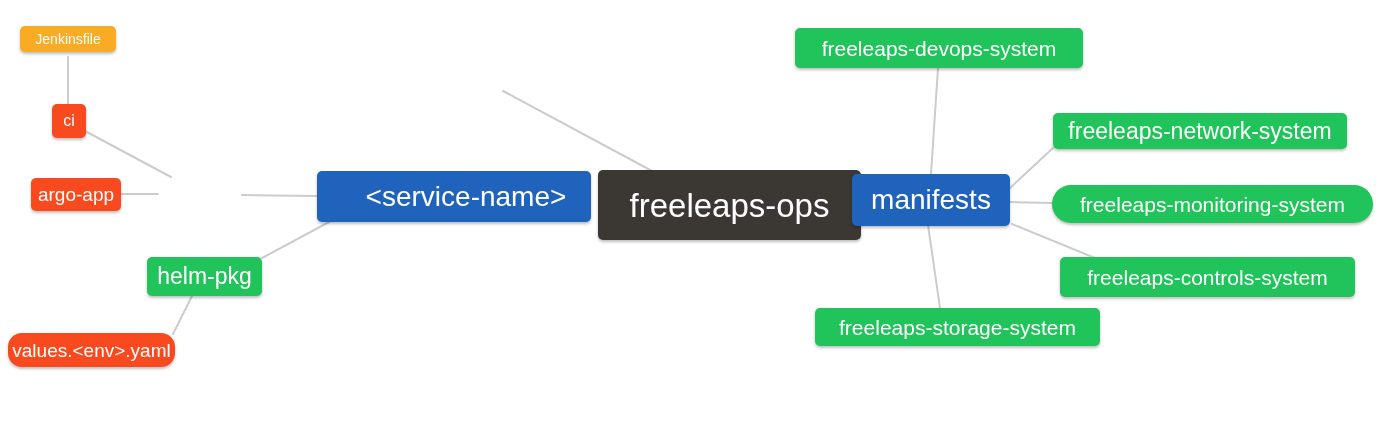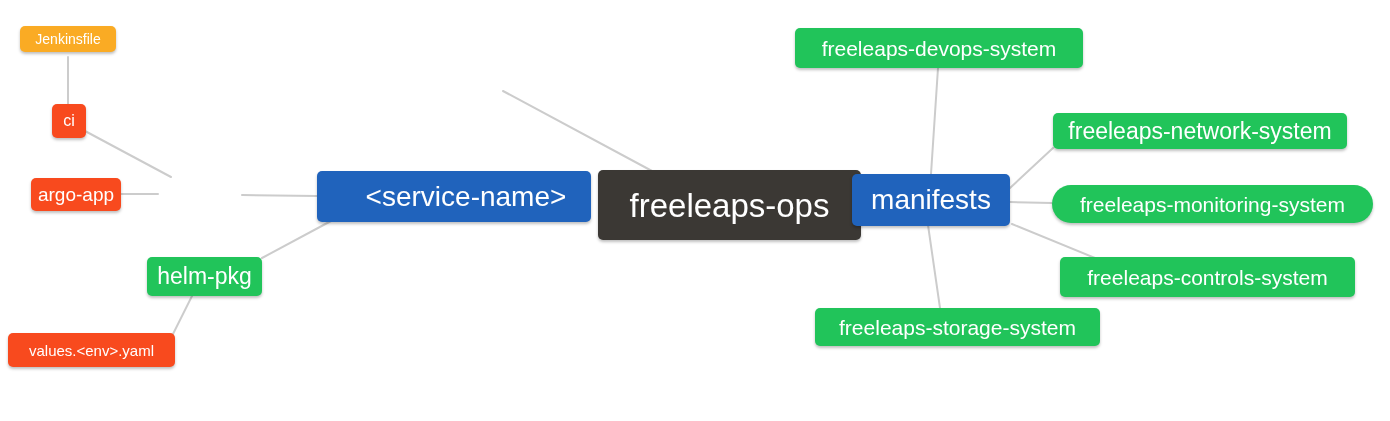--- a/index.html
+++ b/index.html
@@ -53,21 +53,21 @@
 
   <div class="node c-amber" style="left:20px;  top:26px;  width:96px;  height:26px; font-size:14px;">Jenkinsfile</div>
 
   <div class="node c-red" style="left:52px;  top:104px; width:34px;  height:34px; font-size:16px;">ci</div>
 
   <div class="node c-red" style="left:31px;  top:178px; width:90px;  height:33px; font-size:19px;">argo-app</div>
 
 
   <div class="node c-green" style="left:147px; top:257px; width:115px; height:39px; font-size:23px;">helm-pkg</div>
 
-  <div class="node c-red" style="left:8px;   top:333px; width:167px; height:34px; font-size:15px;">values.&lt;env&gt;.yaml</div>
+  <div class="node c-red" style="left:8px;   top:333px; width:167px; height:34px; font-size:19px;border-radius:14px;">values.&lt;env&gt;.yaml</div>
 
 
   <div class="node c-blue" style="left:317px; top:171px; width:250px; height:51px; font-size:28px;padding-left:24px;">&lt;service-name&gt;</div>
 
   <div class="node c-dark" style="left:582px; top:170px; width:263px; height:70px; font-size:33px;margin-left:16px;">freeleaps-ops</div>
 
   <div class="node c-blue" style="left:852px; top:174px; width:158px; height:52px; font-size:28px;">manifests</div>
 
   <div class="node c-green" style="left:795px; top:28px;  width:288px; height:40px; font-size:21px;">freeleaps-devops-system</div>
 

